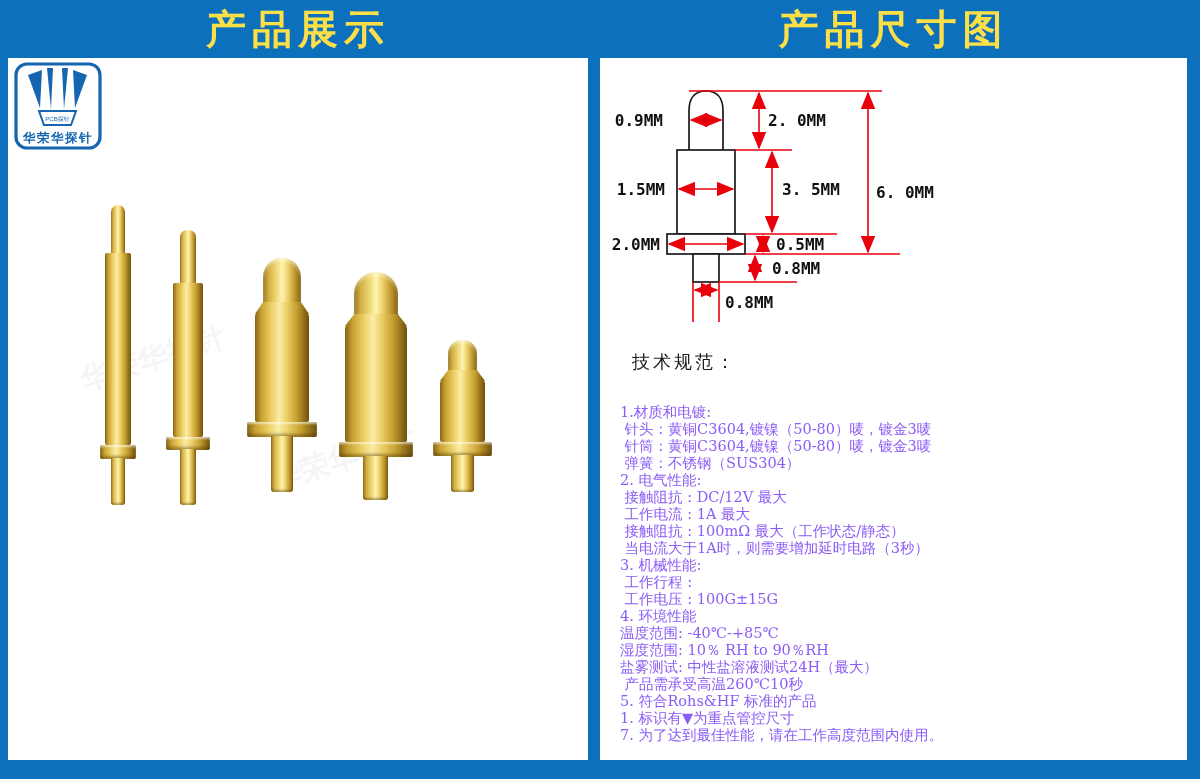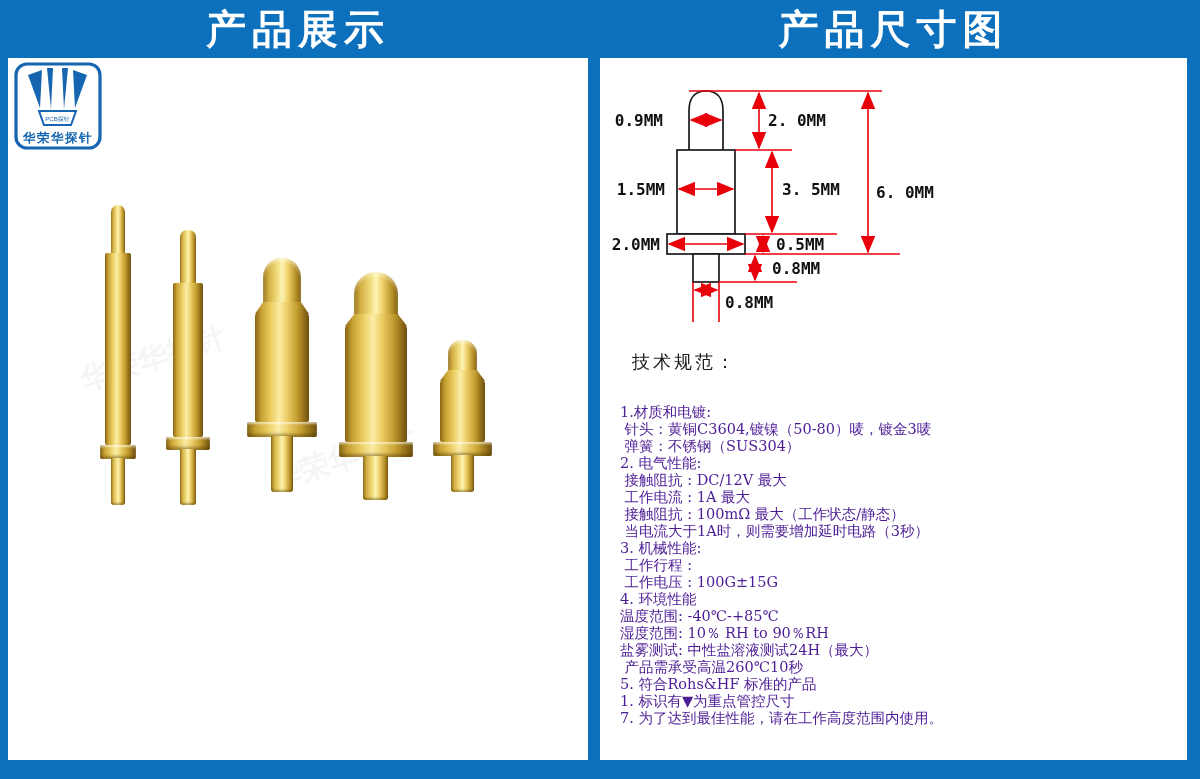--- a/index.html
+++ b/index.html
@@ -1,21 +1,21 @@
 <!DOCTYPE html>
 <html><head>
 <meta charset="utf-8">
 <style>
   html,body{margin:0;padding:0;}
   body{width:1200px;height:779px;font-family:"Liberation Sans",sans-serif;}
   .screen{position:relative;width:1200px;height:779px;background:#0c70bd;overflow:hidden;}
 
   
   .hdr{position:absolute;top:0;height:58px;display:flex;align-items:center;justify-content:center;
-       color:#ffffff;font-size:40px;font-weight:bold;letter-spacing:6px;
+       color:#fde047;font-size:40px;font-weight:bold;letter-spacing:6px;
        font-family:"Liberation Sans",sans-serif;}
   .hdr-left{left:8px;width:580px;}
   .hdr-right{left:600px;width:587px;}
 
   
   .panel{position:absolute;top:58px;height:702px;background:#ffffff;}
   .panel-left{left:8px;width:580px;}
   .panel-right{left:600px;width:587px;}
 
   
@@ -35,21 +35,21 @@
   .tail{border-radius:0 0 3px 3px;box-shadow:inset 0 -2px 2px rgba(80,55,0,.4);}
   .shoulder{}
 
   
   .dim-svg{position:absolute;left:0;top:0;}
   .dim-label{font-family:"DejaVu Sans Mono",monospace;font-weight:bold;font-size:16px;fill:#111111;}
 
   
   .spec-title{position:absolute;left:32px;top:292px;font-size:18px;color:#1a1a1a;letter-spacing:3px;
               font-family:"DejaVu Serif","Liberation Serif",serif;}
-  .spec-lines{position:absolute;left:20px;top:346px;font-size:14.5px;line-height:17px;color:#4c1d95;
+  .spec-lines{position:absolute;left:20px;top:346px;font-size:14.5px;line-height:17px;color:#8b5cf6;
               font-family:"DejaVu Serif","Liberation Serif",serif;}
   .spec-line{white-space:pre;}
 </style>
 </head>
 <body>
 
 <div class="screen">
 
   <div class="hdr hdr-left">产品展示</div>
   <div class="hdr hdr-right">产品尺寸图</div>
@@ -156,20 +156,21 @@
       <text class="dim-label" x="60" y="192" text-anchor="end">2.0MM</text>
       <text class="dim-label" x="176" y="192">0.5MM</text>
       <text class="dim-label" x="172" y="216">0.8MM</text>
       <text class="dim-label" x="125" y="250">0.8MM</text>
     </svg>
 
     <div class="spec-title">技术规范：</div>
     <div class="spec-lines">
       <div class="spec-line">1.材质和电镀:</div>
       <div class="spec-line"> 针头：黄铜C3604,镀镍（50-80）唛，镀金3唛</div>
+      <div class="spec-line"> 针筒：黄铜C3604,镀镍（50-80）唛，镀金3唛</div>
       <div class="spec-line"> 弹簧：不锈钢（SUS304）</div>
       <div class="spec-line">2. 电气性能:</div>
       <div class="spec-line"> 接触阻抗 : DC/12V 最大</div>
       <div class="spec-line"> 工作电流 : 1A 最大</div>
       <div class="spec-line"> 接触阻抗 : 100mΩ 最大（工作状态/静态）</div>
       <div class="spec-line"> 当电流大于1A时，则需要增加延时电路（3秒）</div>
       <div class="spec-line">3. 机械性能:</div>
       <div class="spec-line"> 工作行程 :</div>
       <div class="spec-line"> 工作电压 : 100G±15G</div>
       <div class="spec-line">4. 环境性能</div>

